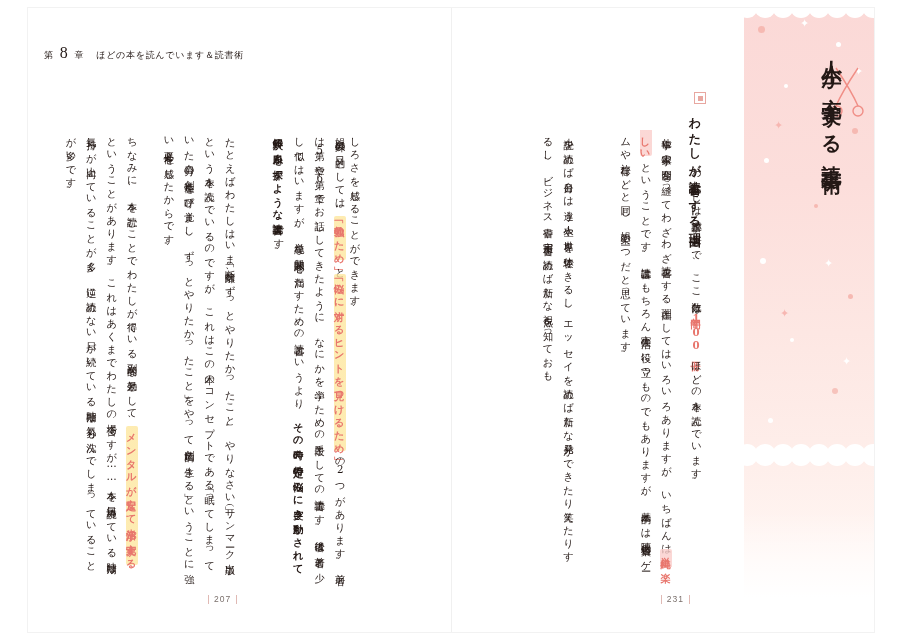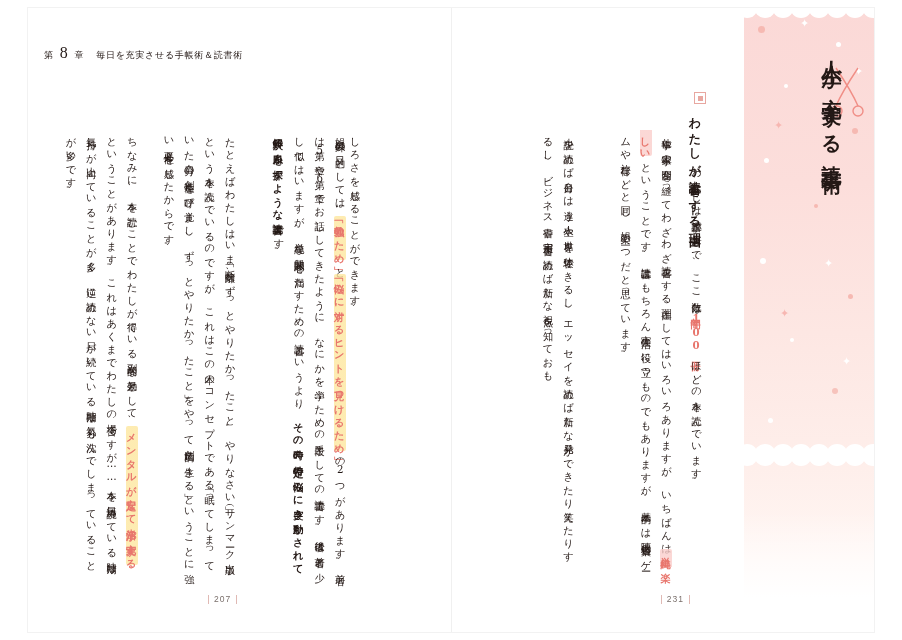--- a/index.html
+++ b/index.html
@@ -269,21 +269,21 @@
       <path d="M30 2 C22 14, 14 26, 8 40" stroke="#f08e86" stroke-width="1.4" fill="none"></path>
       <circle cx="9" cy="45" r="5" stroke="#f08e86" stroke-width="1.4" fill="none"></circle>
       <circle cx="30" cy="45" r="5" stroke="#f08e86" stroke-width="1.4" fill="none"></circle>
     </svg>
   </div>
 
   <div class="running-head">
     <span>第</span>
     <span class="chap-num">8</span>
     <span>章</span>
-    <span style="margin-left:8px;">毎日を充実させる手帳術＆読書術</span>
+    <span style="margin-left:8px;">ほどの本を読んでいます＆読書術</span>
   </div>
 
   <div class="title-block">
     <div class="vtext">人生が充実する読書術</div>
   </div>
 
   <div class="subtitle-block">
     <div class="marker"></div>
     <div class="vtext">わたしが読書をする理由</div>
   </div>

